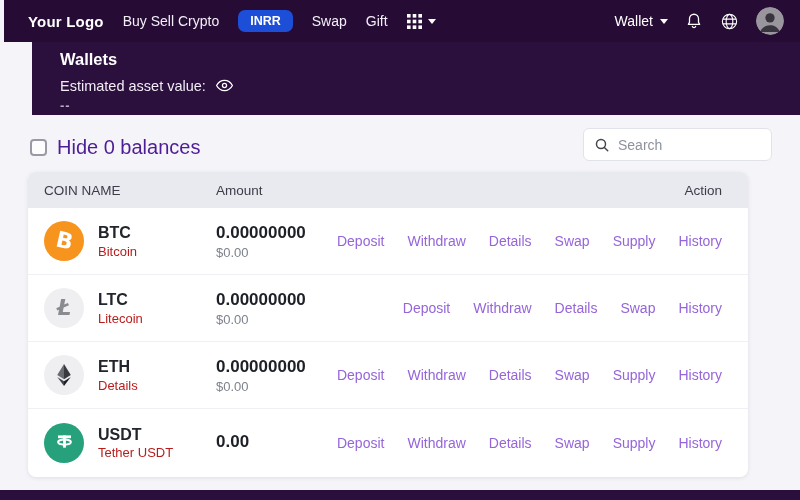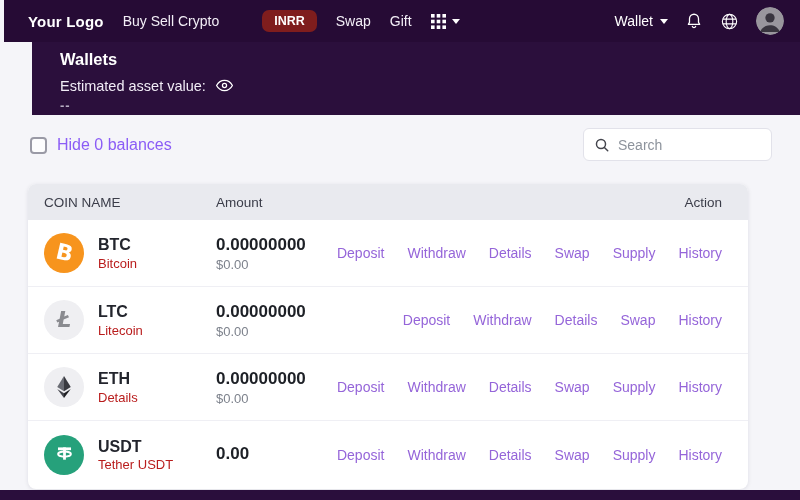--- a/index.html
+++ b/index.html
@@ -13,22 +13,22 @@
   
   .navbar {
     position:absolute; left:4px; top:0; width:800px; height:42px;
     background:#260b35; display:flex; align-items:center;
     padding:0 20px 0 24px;
   }
   .nav-left { display:flex; align-items:center; gap:19px; flex:1; }
   .logo { color:#fff; font-size:15px; font-weight:bold; letter-spacing:.2px; cursor:pointer; }
   .nav-link { color:#f3eff7; font-size:14px; cursor:pointer; text-decoration:none; }
   .badge {
-    background:#7f1d1d; color:#fff; font-size:12.5px; font-weight:bold;
-    padding:4px 12px; border-radius:7px; cursor:pointer;margin-left:24px;
+    background:#1d4ed8; color:#fff; font-size:12.5px; font-weight:bold;
+    padding:4px 12px; border-radius:7px; cursor:pointer;
   }
   .apps { display:flex; align-items:center; gap:6px; cursor:pointer; }
   .caret {
     display:inline-block; width:0; height:0;
     border-left:4.5px solid transparent; border-right:4.5px solid transparent;
     border-top:5px solid #fff;
   }
   .nav-right { display:flex; align-items:center; gap:17px; }
   .wallet-menu { display:flex; align-items:center; gap:7px; color:#fff; font-size:14px; cursor:pointer; }
   .icon-btn { display:flex; align-items:center; cursor:pointer; }
@@ -45,35 +45,35 @@
   .page-title { font-size:16.5px; font-weight:bold; }
   .est-line { margin-top:7px; display:flex; align-items:center; gap:9px; font-size:14.5px; color:#f1ecf6; }
   .est-value { margin-top:3px; color:#b7aec3; font-size:13px; font-weight:bold; letter-spacing:1px; }
 
   
   .hide-balances { position:absolute; left:30px; top:136px; display:flex; align-items:center; gap:10px; }
   .checkbox {
     width:17px; height:17px; border:2px solid #9a9aa6; border-radius:4px;
     background:#fdfdfe; cursor:pointer; flex:0 0 auto;
   }
-  .hide-balances-label { font-size:16px; color:#8b5cf6; }
+  .hide-balances-label { font-size:20px; color:#4c1d95; }
   .search-box {
     position:absolute; left:583px; top:128px; width:189px; height:33px;
     background:#fff; border:1px solid #e2e2ea; border-radius:6px;
     display:flex; align-items:center; gap:8px; padding:0 10px;
   }
   .search-box input {
     border:none; outline:none; background:transparent; flex:1; width:100%;
     font-size:14px; color:#333; font-family:inherit;
   }
   .search-box input::placeholder { color:#8d939c; }
 
   
   .card {
-    position:absolute; left:28px; top:184px; width:720px; height:305px;
+    position:absolute; left:28px; top:172px; width:720px; height:305px;
     background:#fff; border-radius:8px; overflow:hidden;
     box-shadow:0 1px 4px rgba(20,20,50,.10);
   }
   .thead {
     height:36px; background:#e9eaef; display:grid;
     grid-template-columns:172px 1fr auto; align-items:center;
     padding:0 26px 0 16px; color:#3b3d49; font-size:13.5px;
   }
   .th-action { text-align:right; }
   .trow {

